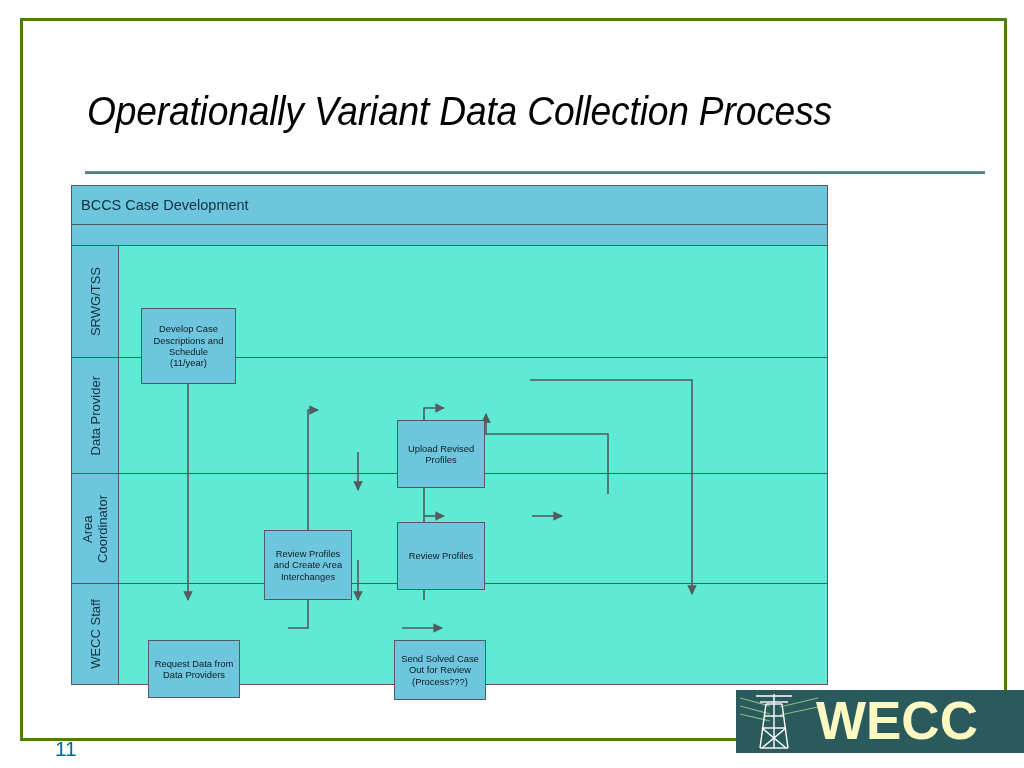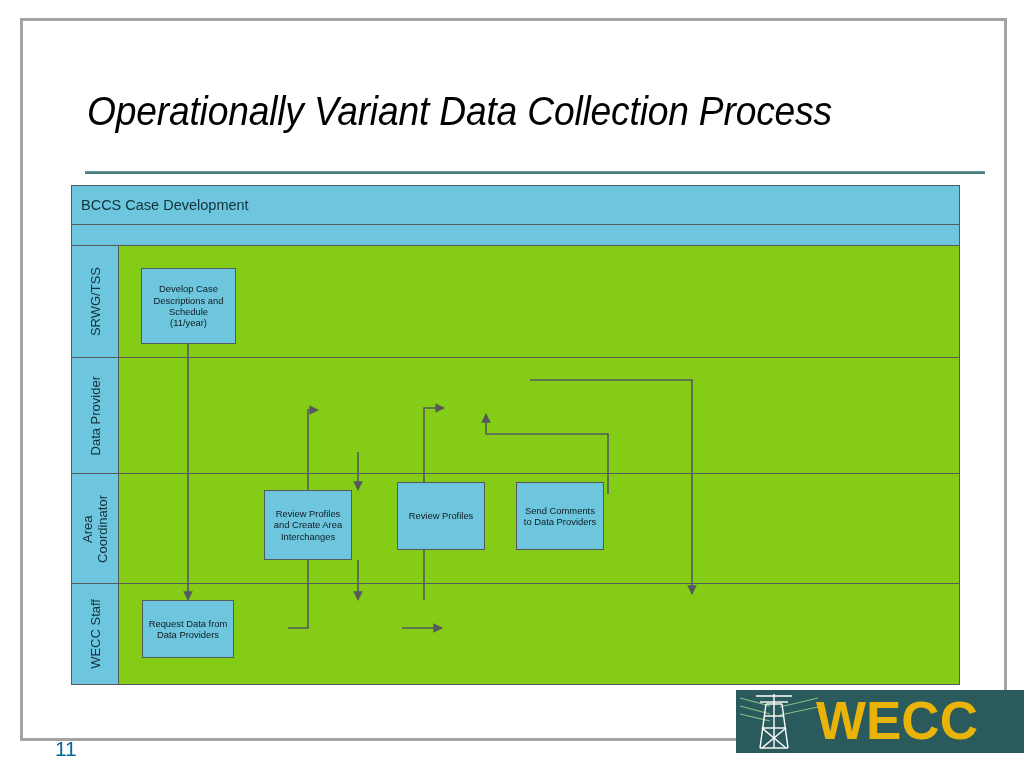--- a/index.html
+++ b/index.html
@@ -15,21 +15,21 @@
     font-family: "Liberation Sans", sans-serif;
   }
 
   
   #slide-frame {
     position: absolute;
     left: 20px;
     top: 18px;
     width: 987px;
     height: 723px;
-    border: 3px solid #a3a3a3;
+    border: 3px solid #4d7c0f;
     box-sizing: border-box;
     background: #ffffff;
   }
 
   
   #slide-title {
     position: absolute;
     left: 64px;
     top: 68px;
     width: 900px;
@@ -52,25 +52,25 @@
     background: #4b7f80;
     border-top: 1px solid #6f9a9a;
     box-sizing: border-box;
   }
 
   
   #diagram {
     position: absolute;
     left: 48px;
     top: 164px;
-    width: 889px;
+    width: 757px;
     height: 500px;
     border: 1px solid #555a5e;
     box-sizing: border-box;
-    background: #84cc16;
+    background: #5eead4;
     padding-left: 36px;
   }
   #pool-title {
     position: absolute;
     left: 0;
     top: 0;
     width: 100%;
     height: 39px;
     background: #6dc6de;
     border-bottom: 1px solid #555a5e;
@@ -133,20 +133,21 @@
     display: flex;
     align-items: center;
     justify-content: center;
     text-align: center;
     font-size: 9.4px;
     line-height: 11.4px;
     color: #111a20;
     padding: 2px;
     white-space: pre-line;
     z-index: 3;
+    margin-top: 40px;
   }
 
   
   #connectors {
     position: absolute;
     left: 0; top: 0;
     width: 926px; height: 500px;
     z-index: 2;
     pointer-events: none;
   }
@@ -169,21 +170,21 @@
     height: 63px;
     background: #2b5a5c;
     overflow: hidden;
     z-index: 10;
   }
   #wecc-logo .wordmark {
     position: absolute;
     left: 80px;
     top: 50%;
     transform: translateY(-52%);
-    color: #eab308;
+    color: #fef9c3;
     font-size: 53px;
     font-weight: bold;
     letter-spacing: 0px;
     line-height: 1;
   }
   #wecc-logo .tower { position: absolute; left: 4px; top: 0; }
 </style>
 </head>
 <body>
 
@@ -253,34 +254,37 @@
         <path d="M 458 194 L 620 194 L 620 408"></path>
       </g>
     </svg>
 
     <div class="node" style="left:69px;  top:82px;  width:95px;  height:76px;">Develop Case
 Descriptions and
 Schedule
 (11/year)</div>
 
 
+    <div class="node" style="left:325px; top:194px; width:88px;  height:68px;">Upload Revised
+Profiles</div>
 
     <div class="node" style="left:192px; top:304px; width:88px;  height:70px;">Review Profiles
 and Create Area
 Interchanges</div>
 
     <div class="node" style="left:325px; top:296px; width:88px;  height:68px;">Review Profiles</div>
 
-    <div class="node" style="left:444px; top:296px; width:88px;  height:68px;">Send Comments
-to Data Providers</div>
-
-    <div class="node" style="left:70px;  top:414px; width:92px;  height:58px;">Request Data from
+
+    <div class="node" style="left:76px;  top:414px; width:92px;  height:58px;">Request Data from
 Data Providers</div>
 
 
+    <div class="node" style="left:322px; top:414px; width:92px;  height:60px;">Send Solved Case
+Out for Review
+(Process???)</div>
 
 
   </div>
 
   <div id="page-number">11</div>
 
 </div>
 
 <div id="wecc-logo">
   <svg class="tower" width="78" height="63" viewBox="0 0 78 63">

